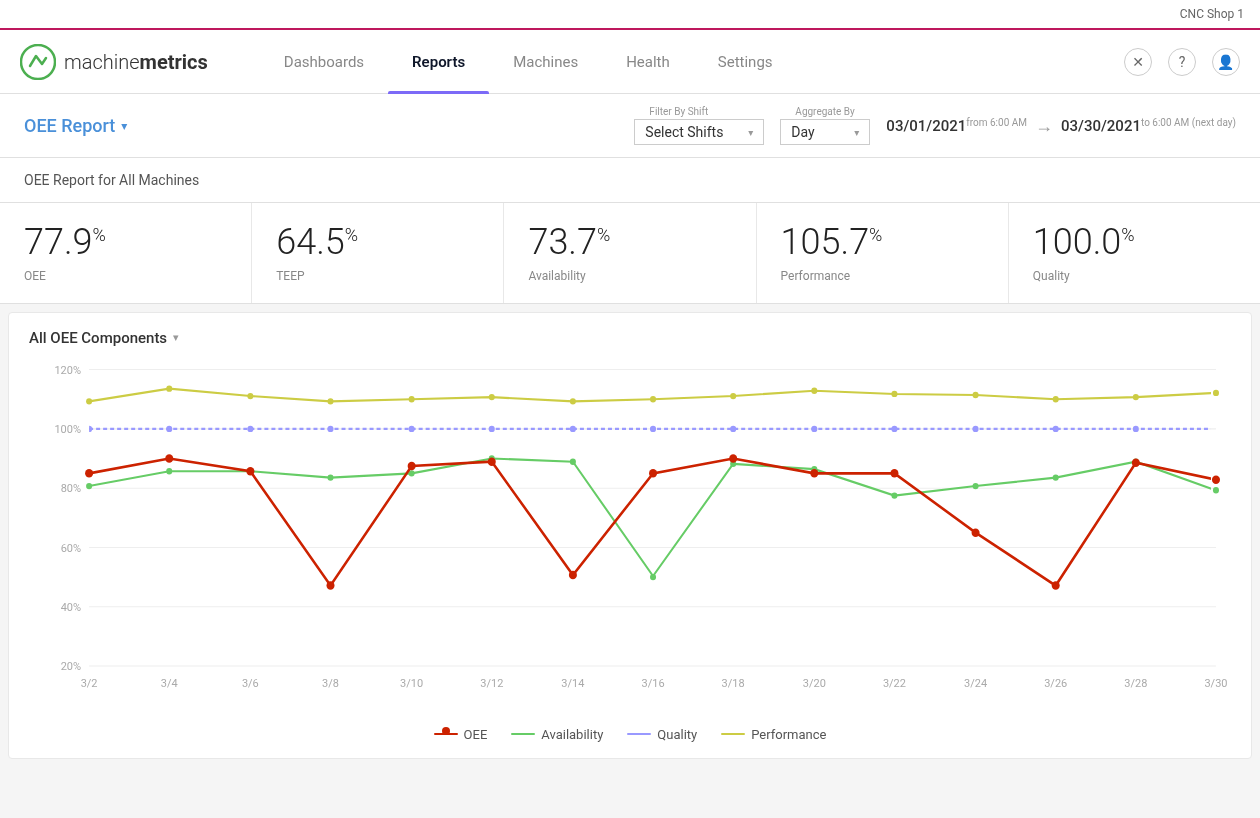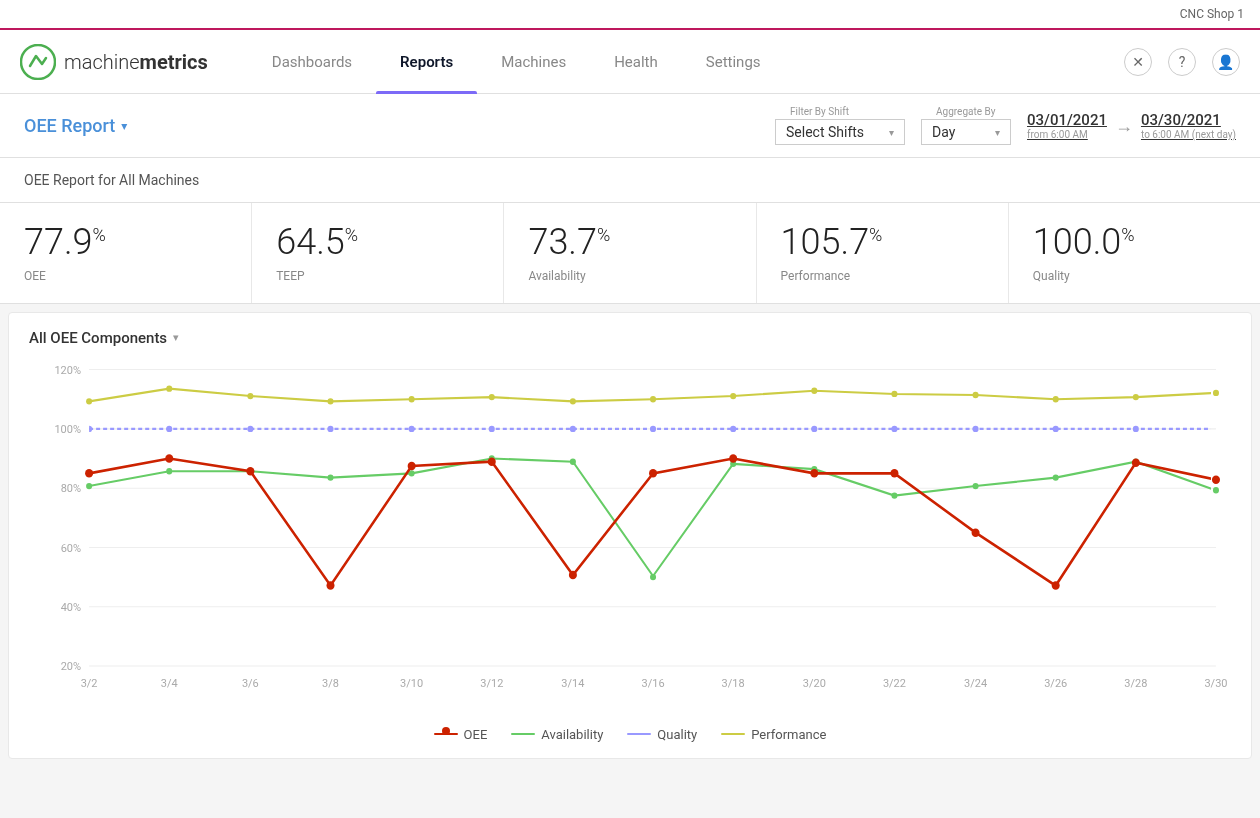--- a/index.html
+++ b/index.html
@@ -3,21 +3,21 @@
   <meta charset="utf-8">
   <style>
     * { box-sizing: border-box; margin: 0; padding: 0; }
     body { font-family: -apple-system, BlinkMacSystemFont, 'Segoe UI', Roboto, sans-serif; background: #f5f5f5; color: #333; width: 1260px; height: 818px; overflow: hidden; }
 
     
     .top-bar { background: #fff; border-bottom: 2px solid #be185d; display: flex; align-items: center; justify-content: space-between; padding: 0 16px; height: 30px; }
     .top-bar-right { font-size: 12px; color: #666; }
 
     
-    .nav { background: #fff; border-bottom: 1px solid #e0e0e0; display: flex; align-items: center; height: 64px; padding: 0 20px; gap: 0; }
+    .nav { background: #fff; border-bottom: 1px solid #e0e0e0; display: flex; align-items: center; height: 64px; padding: 0 20px; gap: 12px; }
     .logo { display: flex; align-items: center; gap: 8px; margin-right: 40px; }
     .logo-icon { width: 36px; height: 36px; }
     .logo-text { font-size: 20px; font-weight: 300; color: #333; }
     .logo-text strong { font-weight: 700; }
     .nav-items { display: flex; align-items: center; flex: 1; gap: 0; }
     .nav-item { padding: 0 24px; height: 64px; display: flex; align-items: center; font-size: 15px; color: #888; cursor: pointer; position: relative; text-decoration: none; }
     .nav-item.active { color: #0f172a; font-weight: 600; }
     .nav-item.active::after { content: ''; position: absolute; bottom: 0; left: 0; right: 0; height: 3px; background: #7c6af7; border-radius: 2px 2px 0 0; }
     .nav-icons { display: flex; align-items: center; gap: 16px; }
     .nav-icon { width: 28px; height: 28px; border-radius: 50%; border: 1.5px solid #ccc; display: flex; align-items: center; justify-content: center; cursor: pointer; font-size: 14px; color: #666; }
@@ -25,21 +25,21 @@
     
     .toolbar { background: #fff; border-bottom: 1px solid #e0e0e0; display: flex; align-items: center; padding: 0 24px; height: 64px; gap: 16px; }
     .report-title { color: #4a90d9; font-size: 18px; font-weight: 500; display: flex; align-items: center; gap: 6px; cursor: pointer; }
     .report-title .caret { font-size: 12px; color: #4a90d9; }
     .toolbar-spacer { flex: 1; }
     .filter-group { display: flex; flex-direction: column; align-items: flex-start; }
     .filter-label { font-size: 10px; color: #999; margin-bottom: 2px; padding-left: 15px; }
     .filter-select { display: flex; align-items: center; border: 1px solid #ccc; border-radius: 0; padding: 4px 10px; font-size: 14px; color: #333; cursor: pointer; gap: 6px; background: #fff; min-width: 130px; }
     .filter-select .chevron { font-size: 10px; color: #999; margin-left: auto; }
     .date-range { display: flex; align-items: center; gap: 8px; }
-    .date-block { display: flex; flex-direction: column; text-decoration: underline; }
+    .date-block { display: flex; flex-direction: row; }
     .date-main { font-size: 15px; font-weight: 500; color: #333; }
     .date-sub { font-size: 10px; color: #999; }
     .date-arrow { font-size: 18px; color: #999; }
     .apply-btn { background: #2196f3; color: #fff; border: none; border-radius: 4px; padding: 12px 32px; font-size: 16px; font-weight: 500; cursor: pointer; height: 48px; }
 
     
     .section-header { background: #fff; border-bottom: 1px solid #e0e0e0; padding: 14px 24px; font-size: 14px; color: #555; }
 
     
     .kpi-row { display: flex; gap: 0; background: #fff; border-bottom: 1px solid #e0e0e0; }

